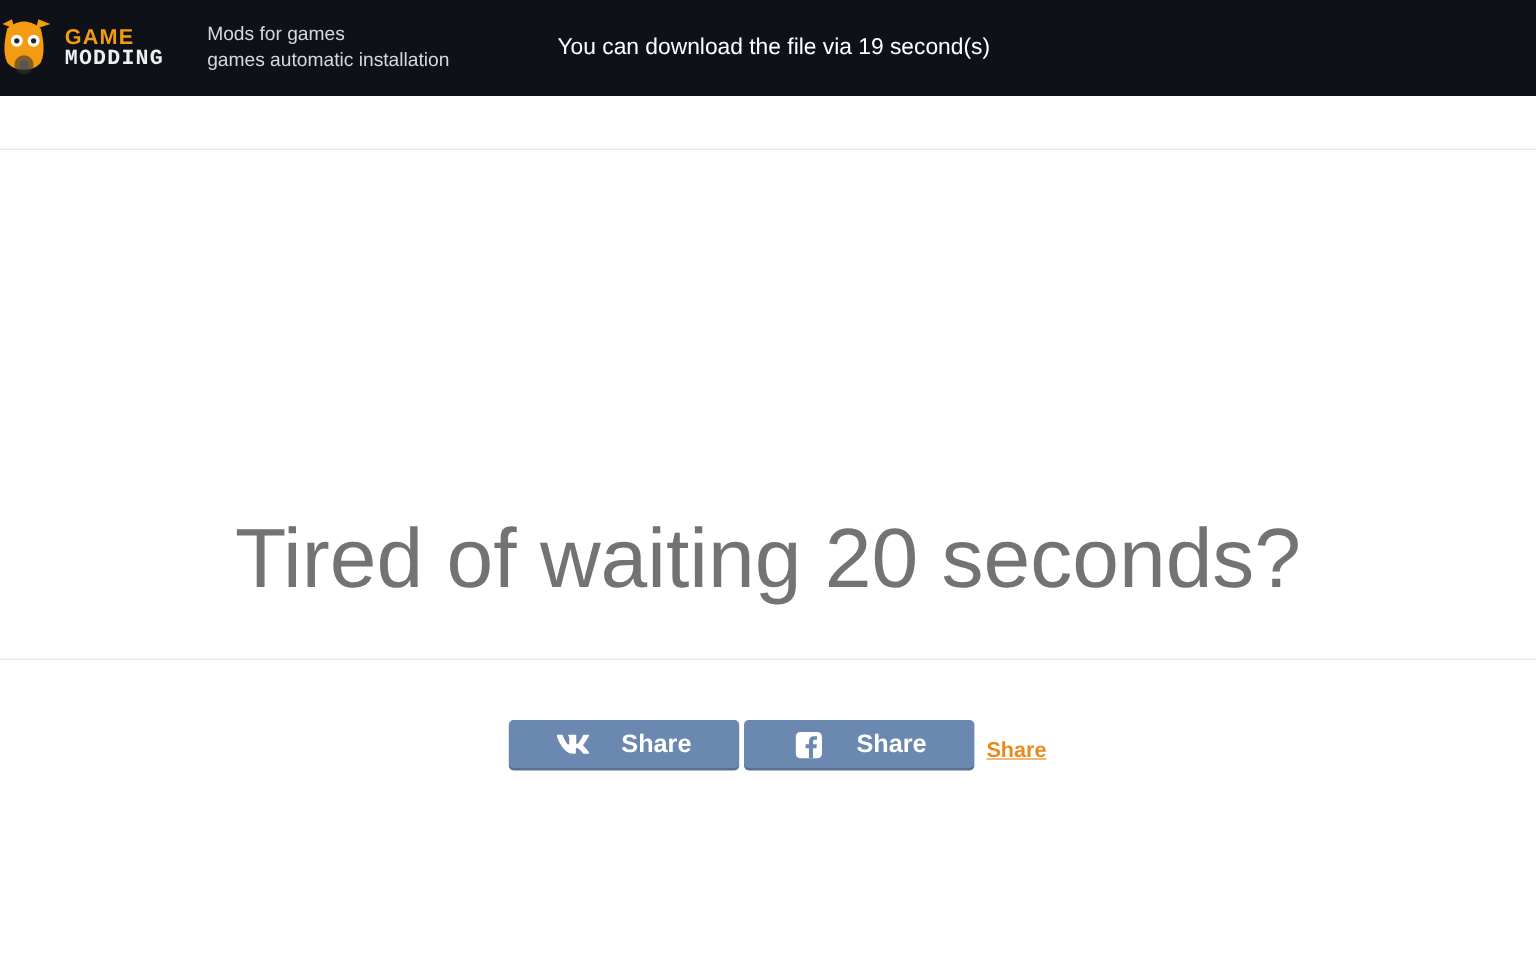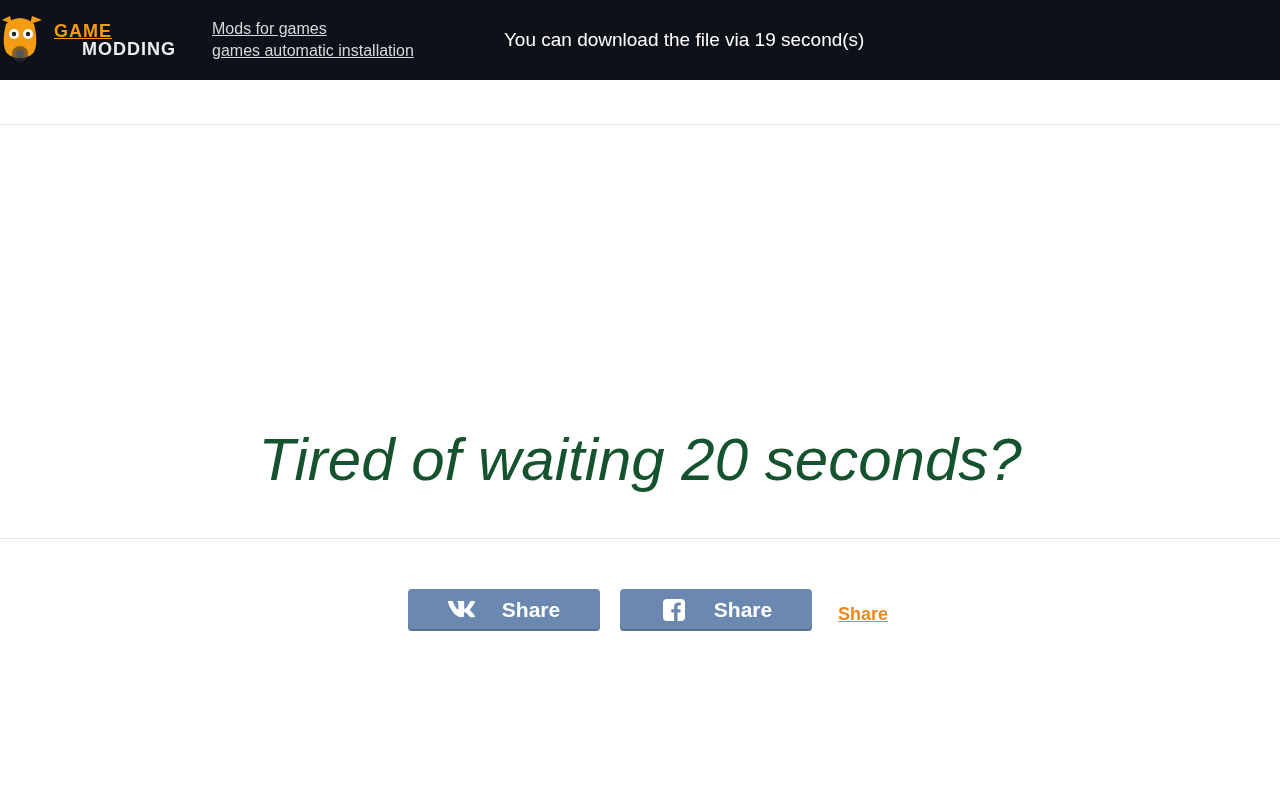--- a/index.html
+++ b/index.html
@@ -35,70 +35,66 @@
       display: flex;
       flex-direction: column;
       line-height: 1;
       font-weight: 900;
       letter-spacing: 1px;
     }
     .logo-game {
       color: #f39c12;
       font-size: 18px;
       font-family: Arial Black, Arial, sans-serif;
-      text-decoration: underline;
     }
     .logo-modding {
       color: #ecf0f1;
       font-size: 18px;
-      font-family: Liberation Sans, sans-serif;
-      margin-left: 28px;
+      font-family: Liberation Mono, monospace;
     }
     .tagline {
       color: #d5d8dd;
       font-size: 16px;
       line-height: 1.4;
       margin-left: 16px;
-      text-decoration: underline;
     }
     .countdown {
       color: #fff;
       font-size: 19px;
       margin-left: 90px;
     }
     .divider {
       border-top: 1px solid #e5e5e5;
       margin-top: 44px;
     }
     .main-area {
       border-bottom: 1px solid #e5e5e5;
       padding-bottom: 44px;
     }
     .hero {
       text-align: center;
-      font-size: 60px;
-      color: #14532d;
+      font-size: 70px;
+      color: #737373;
       margin-top: 300px;
       font-weight: 400;
-      font-style: italic;
     }
     .share-section {
       text-align: center;
       margin-top: 50px;
     }
     .share-title {
       font-size: 22px;
       font-weight: 700;
       color: #000;
     }
     .share-buttons {
       display: flex;
       justify-content: center;
       align-items: center;
-      gap: 20px;
+      gap: 4px;
       margin-top: 30px;
       padding-left: 16px;
     }
     .share-btn {
       display: flex;
       align-items: center;
       justify-content: center;
       gap: 26px;
       width: 192px;
       height: 42px;

